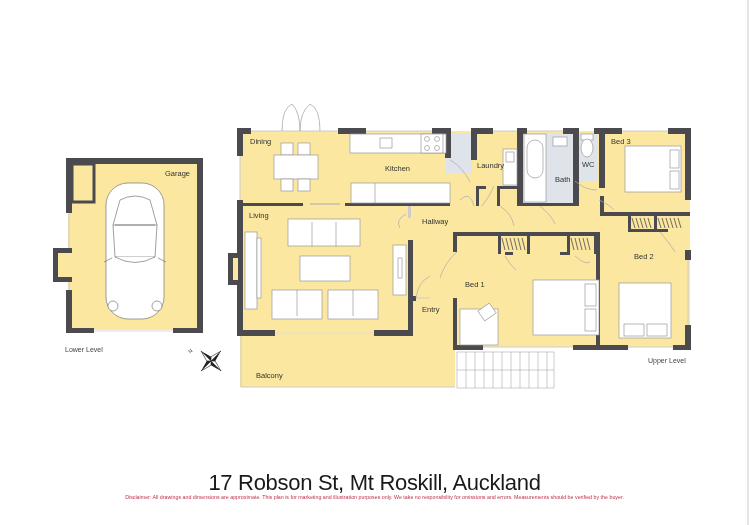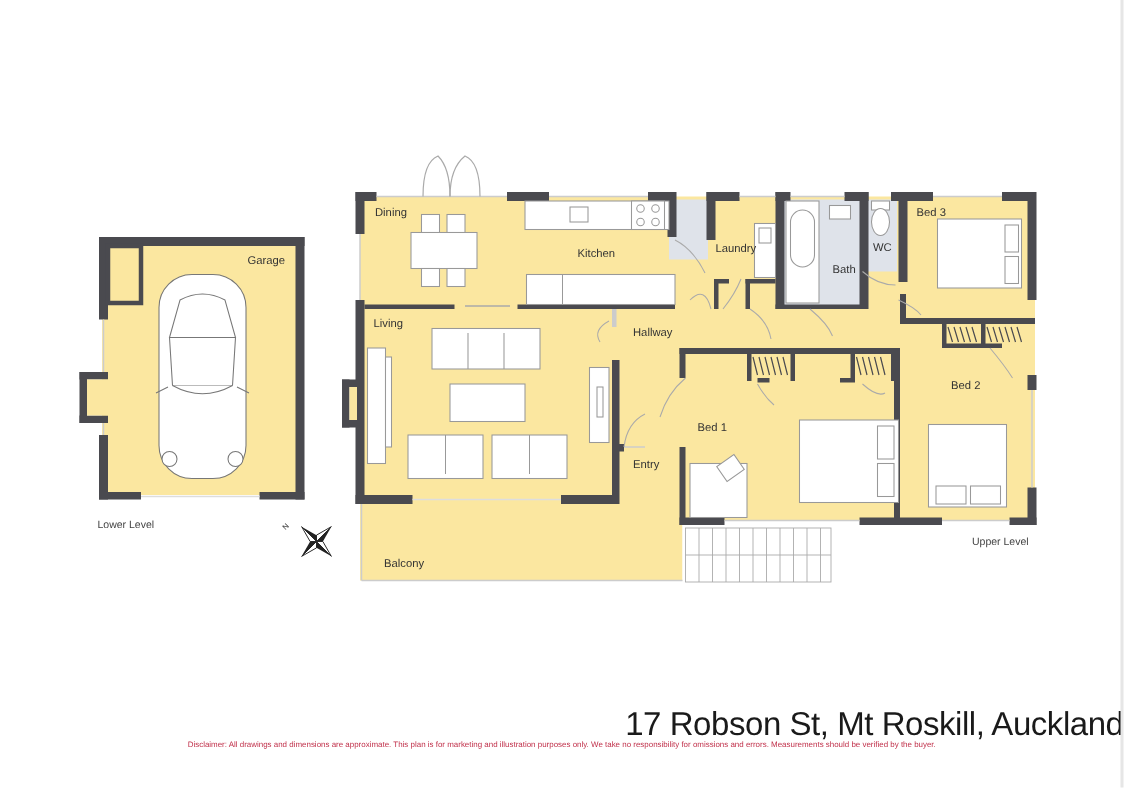--- a/index.html
+++ b/index.html
@@ -1,20 +1,20 @@
 <!DOCTYPE html>
 <html><head>
 <meta charset="utf-8">
 <style>
   html, body { margin: 0; padding: 0; background: #ffffff; }
   body { width: 749px; height: 525px; position: relative; overflow: hidden; font-family: "Liberation Sans", sans-serif; }
   #plan { position: absolute; left: 0; top: 0; width: 749px; height: 525px; }
   .lbl { font-family: "Liberation Sans", sans-serif; font-size: 7.5px; fill: #333333; }
   .lvl { font-family: "Liberation Sans", sans-serif; font-size: 7px; fill: #444444; }
-  #title { position: absolute; left: 0; top: 470px; width: 749px; text-align: right; font-size: 22px; color: #1a1a1a; letter-spacing: -0.3px; }
+  #title { position: absolute; left: 0; top: 470px; width: 749px; text-align: center; font-size: 22px; color: #1a1a1a; letter-spacing: -0.3px; }
   #disclaimer { position: absolute; left: 0; top: 494px; width: 749px; text-align: center; font-size: 5.3px; color: #c0304a; }
   #edge { position: absolute; right: 0; top: 0; width: 2px; height: 525px; background: #e6e6e6; }
 </style>
 </head>
 <body>
 
 <svg id="plan" viewBox="0 0 749 525" xmlns="http://www.w3.org/2000/svg">
 
   <g>
     <rect x="68" y="160" width="132" height="170" fill="#fbe7a0"></rect>

